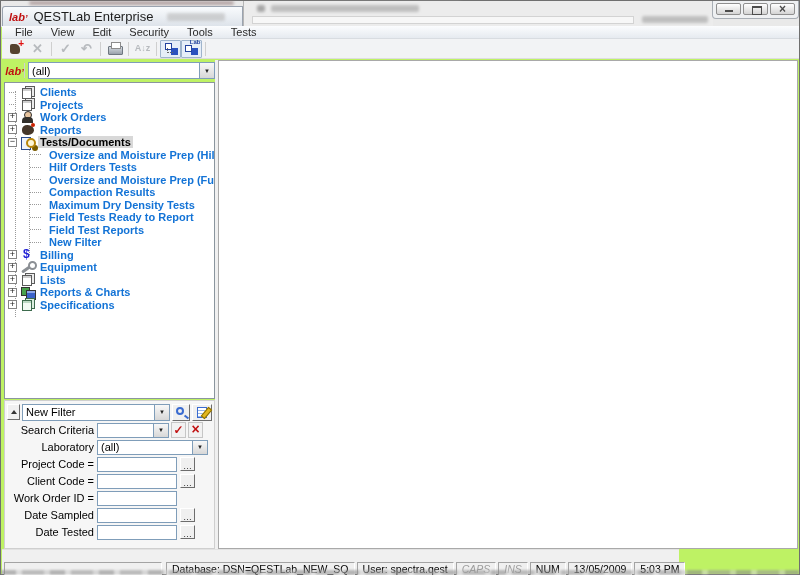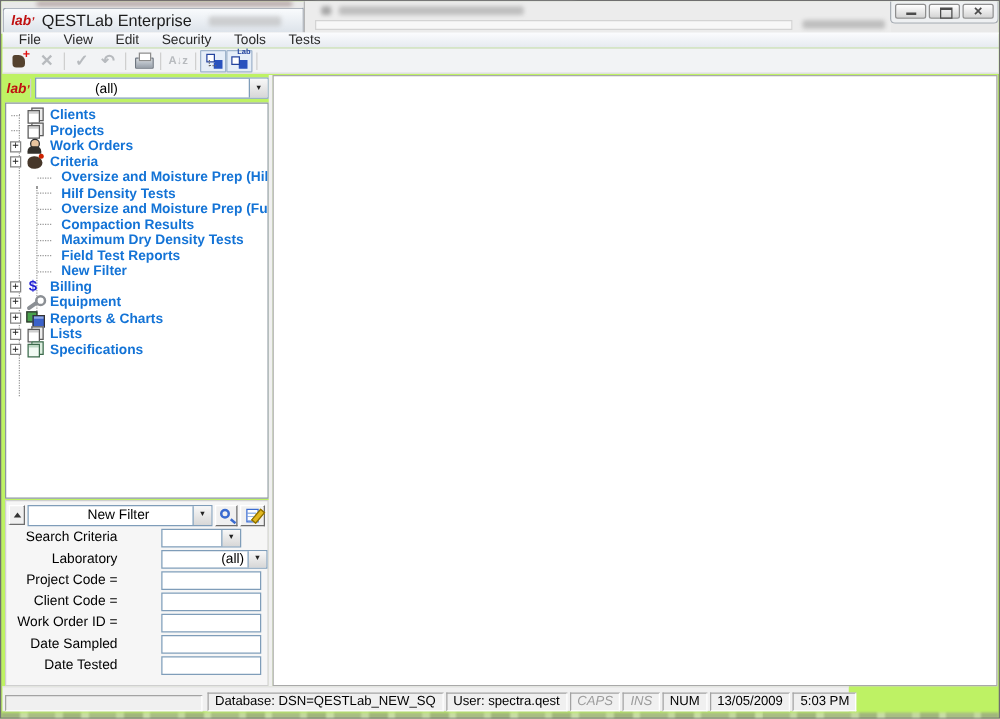--- a/index.html
+++ b/index.html
@@ -60,21 +60,21 @@
   .tb-treelab { position:relative; width:16px; height:13px; }
   .tb-treelab::before { content:""; position:absolute; left:1px; top:3px; width:5px; height:5px; background:#ffffff; border:1px solid #23439e; box-shadow:6px 3px 0 #2a52be; }
   .tb-treelab::after { content:"Lab"; position:absolute; right:-1px; top:-3px; font-size:6px; font-weight:bold; color:#23439e; }
 
   
   .scope-row { position:absolute; left:4px; top:61px; width:210px; height:17px; display:flex; align-items:center; gap:3px; }
   .logo-box { width:20px; height:15px; display:flex; align-items:center; justify-content:center; border-right:1px solid #d0d0d0; }
 
   
   .combo { background:#fff; border:1px solid #7f9db9; height:17px; display:flex; align-items:center; }
-  .combo .cval { flex:1; padding-left:3px; color:#000; white-space:nowrap; overflow:hidden;margin-left:44px; }
+  .combo .cval { flex:1; padding-left:3px; color:#000; white-space:nowrap; overflow:hidden; }
   .combo .carrow { width:15px; align-self:stretch; background:linear-gradient(#f8f8f8,#d7d7d7); border-left:1px solid #7f9db9;
                    display:flex; align-items:center; justify-content:center; font-size:6px; color:#222; }
 
   
   .tree-box { position:absolute; left:3px; top:81px; width:211px; height:317px; background:#ffffff;
               border:1px solid #8a959e; overflow:hidden; padding-top:3px; }
   .guide { position:absolute; border-left:1px dotted #9a9a9a; }
   .trow { height:12.5px; display:flex; align-items:center; position:relative; cursor:default; }
   .gut { width:15px; flex:none; display:flex; align-items:center; justify-content:center; position:relative; z-index:2; }
   .exp { width:9px; height:9px; background:#fff; border:1px solid #848484; display:flex; align-items:center; justify-content:center;
@@ -110,38 +110,38 @@
   .fp-head { display:flex; align-items:center; gap:2px; padding:2px 2px 0 2px; height:20px; }
   .up-btn { width:13px; height:16px; background:#f0f0f0; border:1px solid; border-color:#ffffff #6d6d6d #6d6d6d #ffffff; display:flex; align-items:center; justify-content:center; }
   .up-btn::before { content:""; width:0; height:0; border-left:3px solid transparent; border-right:3px solid transparent; border-bottom:4px solid #333; }
   .fbtn { height:17px; background:#f0f0f0; border:1px solid; border-color:#ffffff #6d6d6d #6d6d6d #ffffff; display:flex; align-items:center; justify-content:center; position:relative; }
   .mag { width:8px; height:8px; border:2px solid #3a6bd0; border-radius:50%; position:relative; margin:-2px 0 0 -2px; }
   .mag::after { content:""; position:absolute; left:6px; top:7px; width:5px; height:2px; background:#3a6bd0; transform:rotate(40deg); }
   .edit-ic { width:10px; height:11px; background:#ffffff; border:1px solid #3a6bd0; position:relative;
              background-image:repeating-linear-gradient(180deg,#9ab8e8 0 1px,transparent 1px 3px); background-position:0 2px; background-size:7px 9px; background-repeat:no-repeat; }
   .edit-ic::after { content:""; position:absolute; right:-3px; top:-1px; width:3px; height:10px; background:#e2b71e; border:1px solid #8a6d00; transform:rotate(40deg); }
   .frows { position:absolute; left:0; top:21px; right:0; }
-  .frow { height:16px; display:flex; align-items:center; margin-bottom:1px;gap:32px; }
+  .frow { height:16px; display:flex; align-items:center; margin-bottom:1px; }
   .flabel { width:92px; text-align:right; padding-right:3px; color:#000; flex:none; white-space:nowrap; }
   .fin { width:80px; height:15px; border:1px solid #7f9db9; background:#fff; font:11px "Liberation Sans",sans-serif; padding:0 2px; outline:none; }
   .combo.small { width:72px; height:15px; }
   .combo.med { width:111px; height:15px; }
   .rbtn { width:15px; height:16px; margin-left:2px; background:#f2f2f2; border:1px solid #c6c6c6; display:flex; align-items:center; justify-content:center; }
   .rbtn.chk::before { content:"\2713"; color:#c11212; font-weight:bold; font-size:12px; }
   .rbtn.xx::before { content:"\00d7"; color:#c11212; font-weight:bold; font-size:14px; margin-top:-2px; }
   .dots-btn { width:15px; height:14px; margin-left:3px; background:#f0f0f0; border:1px solid; border-color:#ffffff #6d6d6d #6d6d6d #ffffff;
               display:flex; align-items:flex-end; justify-content:center; }
   .dots-btn::before { content:"\2026"; font-size:9px; line-height:8px; color:#333; }
 
   
   .content { position:absolute; left:217px; top:59px; width:580px; height:489px; background:#ffffff; border:1px solid #a9a9a9; }
   .splitter { position:absolute; left:214px; top:59px; width:3px; height:489px; background:#f0f0f0; }
 
   
-  .statusbar { position:absolute; left:1px; top:548px; width:677px; height:20px; display:flex; align-items:flex-end; gap:2px; padding:0 2px; background:#f0f0f0; border-top:1px solid #e2e2e2; font-size:10.5px; }
+  .statusbar { position:absolute; left:1px; top:548px; width:677px; height:20px; display:flex; align-items:flex-start; gap:2px; padding:12px 2px; background:#f0f0f0; border-top:1px solid #e2e2e2; font-size:10.5px; }
   .sp { border:1px solid; border-color:#a3a3a3 #ffffff #ffffff #a3a3a3; height:15px; line-height:13px; padding:0 5px; background:#f0f0f0; white-space:nowrap; }
   .sp.off { color:#9c9c9c;font-style:italic; }
   .sp-progress { width:158px; height:13px; flex:none; }
   .sp-gap { flex:1; }
 
   
   .bottom-strip { position:absolute; left:0; top:569px; width:798px; height:5px; overflow:hidden;
     background:repeating-linear-gradient(90deg,#8d8d8d 0 15px,#cfcfcf 15px 21px,#9a9a9a 21px 43px,#c6c6c6 43px 49px);
     filter:blur(1px); opacity:.6; }
 </style>
@@ -247,42 +247,53 @@
           <span class="exp plus"></span>
         </span>
       <span class="ic ic-person"></span>
       <span class="tl">Work Orders</span>
     </div>
     <div class="trow">
       <span class="gut">
           <span class="exp plus"></span>
         </span>
       <span class="ic ic-sample"></span>
-      <span class="tl">Criteria</span>
+      <span class="tl">Reports</span>
+    </div>
+    <div class="trow">
+      <span class="gut">
+          <span class="exp minus"></span>
+        </span>
+      <span class="ic ic-sdoc"></span>
+      <span class="tl sel">Tests/Documents</span>
     </div>
 
     <div class="trow">
       <span class="cdash"></span>
       <span class="tl child">Oversize and Moisture Prep (Hilf)</span>
     </div>
     <div class="trow">
       <span class="cdash"></span>
-      <span class="tl child">Hilf Density Tests</span>
+      <span class="tl child">Hilf Orders Tests</span>
     </div>
     <div class="trow">
       <span class="cdash"></span>
       <span class="tl child">Oversize and Moisture Prep (Full)</span>
     </div>
     <div class="trow">
       <span class="cdash"></span>
       <span class="tl child">Compaction Results</span>
     </div>
     <div class="trow">
       <span class="cdash"></span>
       <span class="tl child">Maximum Dry Density Tests</span>
+    </div>
+    <div class="trow">
+      <span class="cdash"></span>
+      <span class="tl child">Field Tests Ready to Report</span>
     </div>
     <div class="trow">
       <span class="cdash"></span>
       <span class="tl child">Field Test Reports</span>
     </div>
     <div class="trow">
       <span class="cdash"></span>
       <span class="tl child">New Filter</span>
     </div>
 
@@ -297,29 +308,29 @@
       <span class="gut">
           <span class="exp plus"></span>
         </span>
       <span class="ic ic-wrench"></span>
       <span class="tl">Equipment</span>
     </div>
     <div class="trow">
       <span class="gut">
           <span class="exp plus"></span>
         </span>
+      <span class="ic ic-docs"></span>
+      <span class="tl">Lists</span>
+    </div>
+    <div class="trow">
+      <span class="gut">
+          <span class="exp plus"></span>
+        </span>
       <span class="ic ic-chart"></span>
       <span class="tl">Reports &amp; Charts</span>
-    </div>
-    <div class="trow">
-      <span class="gut">
-          <span class="exp plus"></span>
-        </span>
-      <span class="ic ic-docs"></span>
-      <span class="tl">Lists</span>
     </div>
     <div class="trow">
       <span class="gut">
           <span class="exp plus"></span>
         </span>
       <span class="ic ic-specs"></span>
       <span class="tl">Specifications</span>
     </div>
   </div>
 

